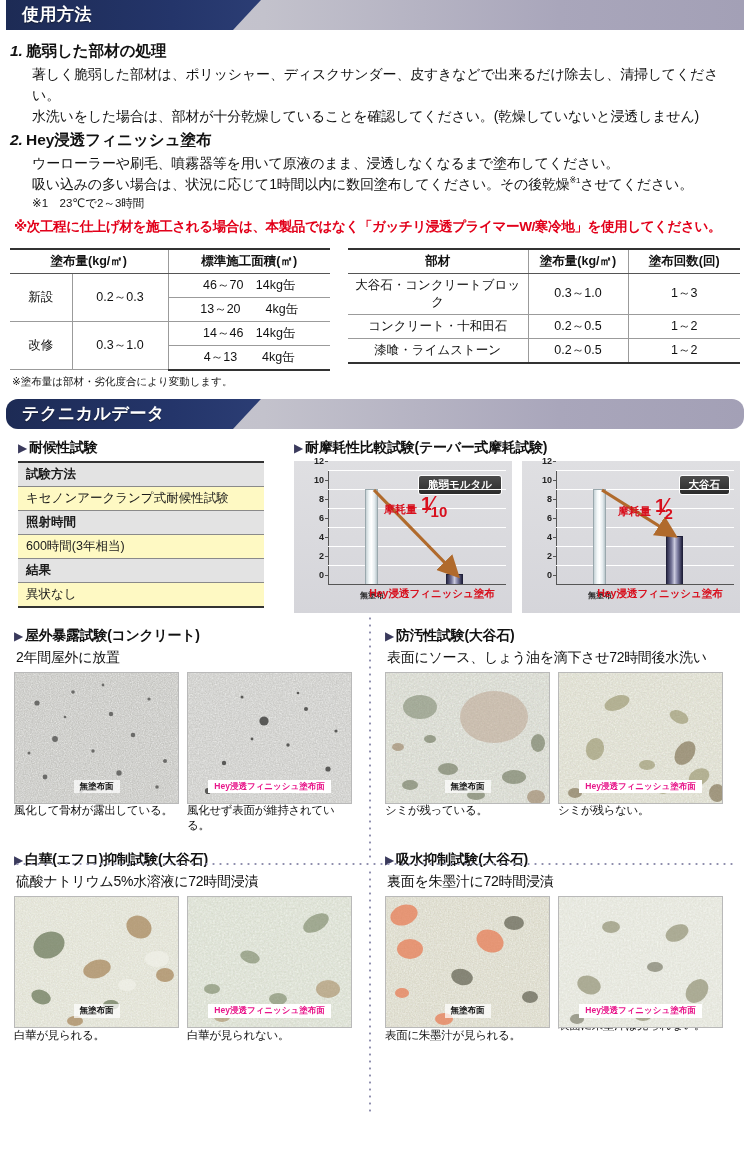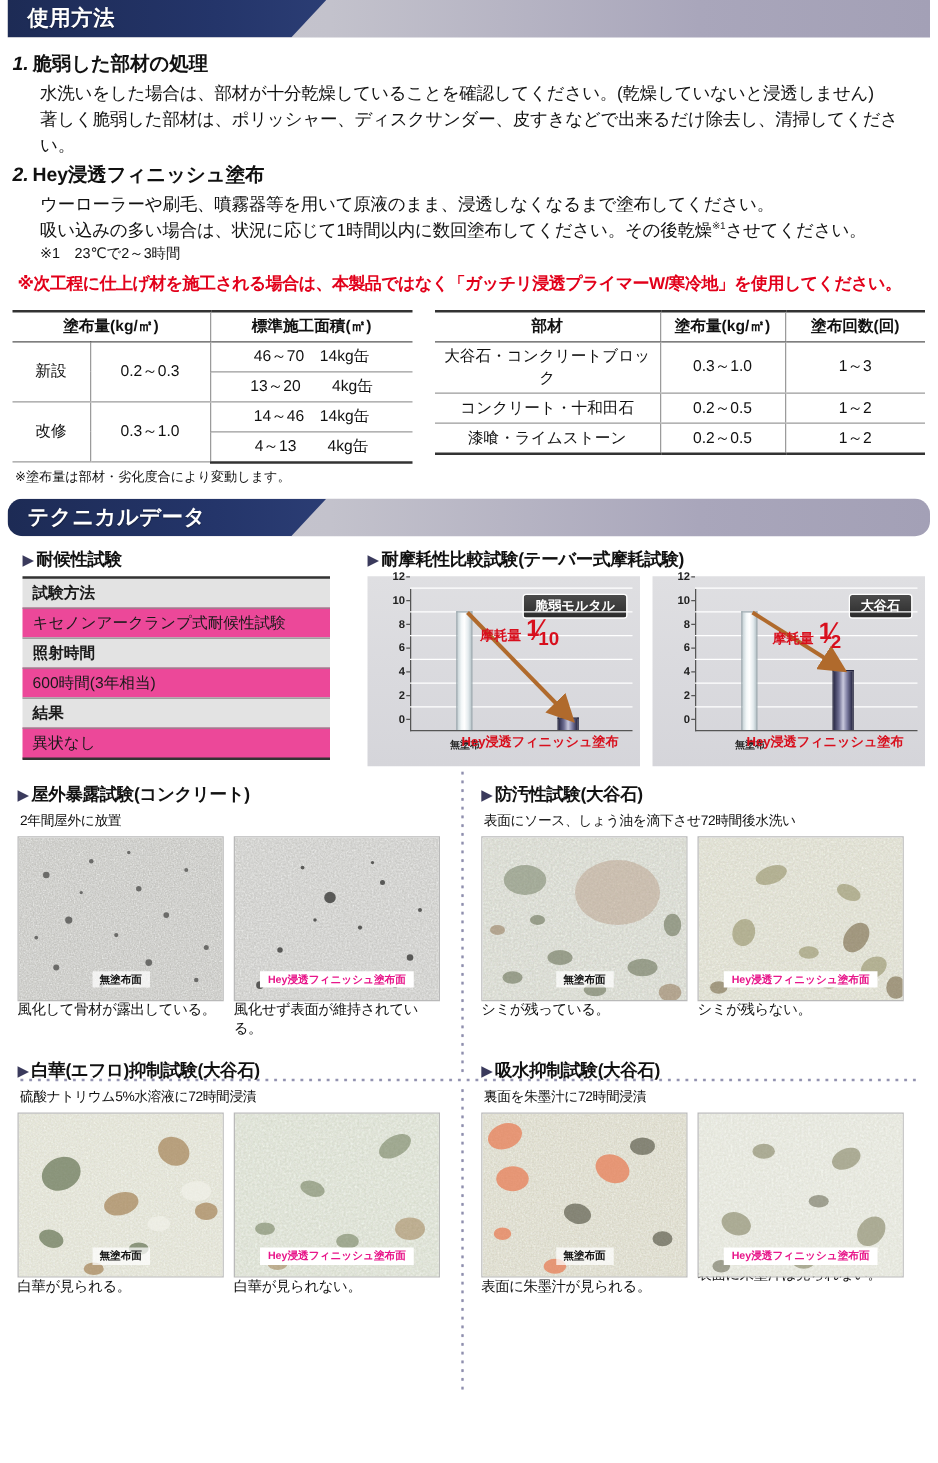--- a/index.html
+++ b/index.html
@@ -81,21 +81,21 @@
     letter-spacing: -0.3px;
   }
   .sub-title .tri { color: #3a3a5c; margin-right: 2px; font-size: 12px; }
 
   table.wtest { border-collapse: collapse; width: 246px; font-size: 12.5px; margin-left: 8px; }
   table.wtest tr.h td {
     background: #e3e3e3; font-weight: bold; padding: 3px 8px;
     border-top: 1px solid #8a8a8a; border-bottom: 1px solid #8a8a8a;
   }
   table.wtest tr.v td {
-    background: #ec4899; padding: 3px 8px;
+    background: #fef9c3; padding: 3px 8px;
     border-bottom: 1px solid #8a8a8a;
   }
   table.wtest tr:first-child td { border-top: 2px solid #333; }
   table.wtest tr:last-child td { border-bottom: 2px solid #333; }
 
   
   .charts { display: flex; gap: 10px; margin-top: 3px; }
   .chart-box {
     position: relative; width: 218px; height: 152px;
     background: linear-gradient(to bottom, #dfdfe2 0%, #d5d5da 100%);
@@ -150,21 +150,21 @@
   .ratio .frac .slash { font-size: 24px; font-weight: normal; }
   .ratio .frac .d { position: relative; left: -3px; top: 4px; font-size: 15px; }
   .arrow-svg { position: absolute; left: 0; top: 0; width: 100%; height: 100%; pointer-events: none; }
 
   
   .photo-grid { position: relative; padding: 8px 10px 0 10px; }
   .prow { display: flex; }
   .pcell { width: 357px; padding: 6px 4px 4px 4px; }
   .pcell.right { padding-left: 18px; }
   .pcaption {
-    font-size: 11px; color: #111; margin: 1px 0 5px 2px; letter-spacing: -0.3px;
+    font-size: 14px; color: #111; margin: 1px 0 5px 2px; letter-spacing: -0.3px;
   }
   .pimgs { display: flex; gap: 8px; }
   .pimg-col { width: 165px; }
   .pimg {
     position: relative; width: 165px; height: 132px; overflow: hidden;
     border: 1px solid #b9b9b9;
   }
   .tag {
     position: absolute; bottom: 5px; left: 50%; transform: translateX(-50%);
     font-size: 8.5px; font-weight: bold; padding: 1px 6px; white-space: nowrap;
@@ -199,22 +199,22 @@
     <div class="navy"></div>
     <div class="btitle">使用方法</div>
   </div>
 
   <div class="usage">
 
     <div class="step">
       <div class="step-head">
         <span class="num">1.</span><span>脆弱した部材の処理</span>
       </div>
+      <div class="line">著しく脆弱した部材は、ポリッシャー、ディスクサンダー、皮すきなどで出来るだけ除去し、清掃してください。</div>
       <div class="line">水洗いをした場合は、部材が十分乾燥していることを確認してください。(乾燥していないと浸透しません)</div>
-      <div class="line">著しく脆弱した部材は、ポリッシャー、ディスクサンダー、皮すきなどで出来るだけ除去し、清掃してください。</div>
     </div>
 
     <div class="step">
       <div class="step-head">
         <span class="num">2.</span><span>Hey浸透フィニッシュ塗布</span>
       </div>
       <div class="line">ウーローラーや刷毛、噴霧器等を用いて原液のまま、浸透しなくなるまで塗布してください。</div>
       <div class="line"><span>吸い込みの多い場合は、状況に応じて1時間以内に数回塗布してください。その後乾燥</span><sup>※1</sup><span>させてください。</span></div>
       <div class="note-small">※1　23℃で2～3時間</div>
     </div>

